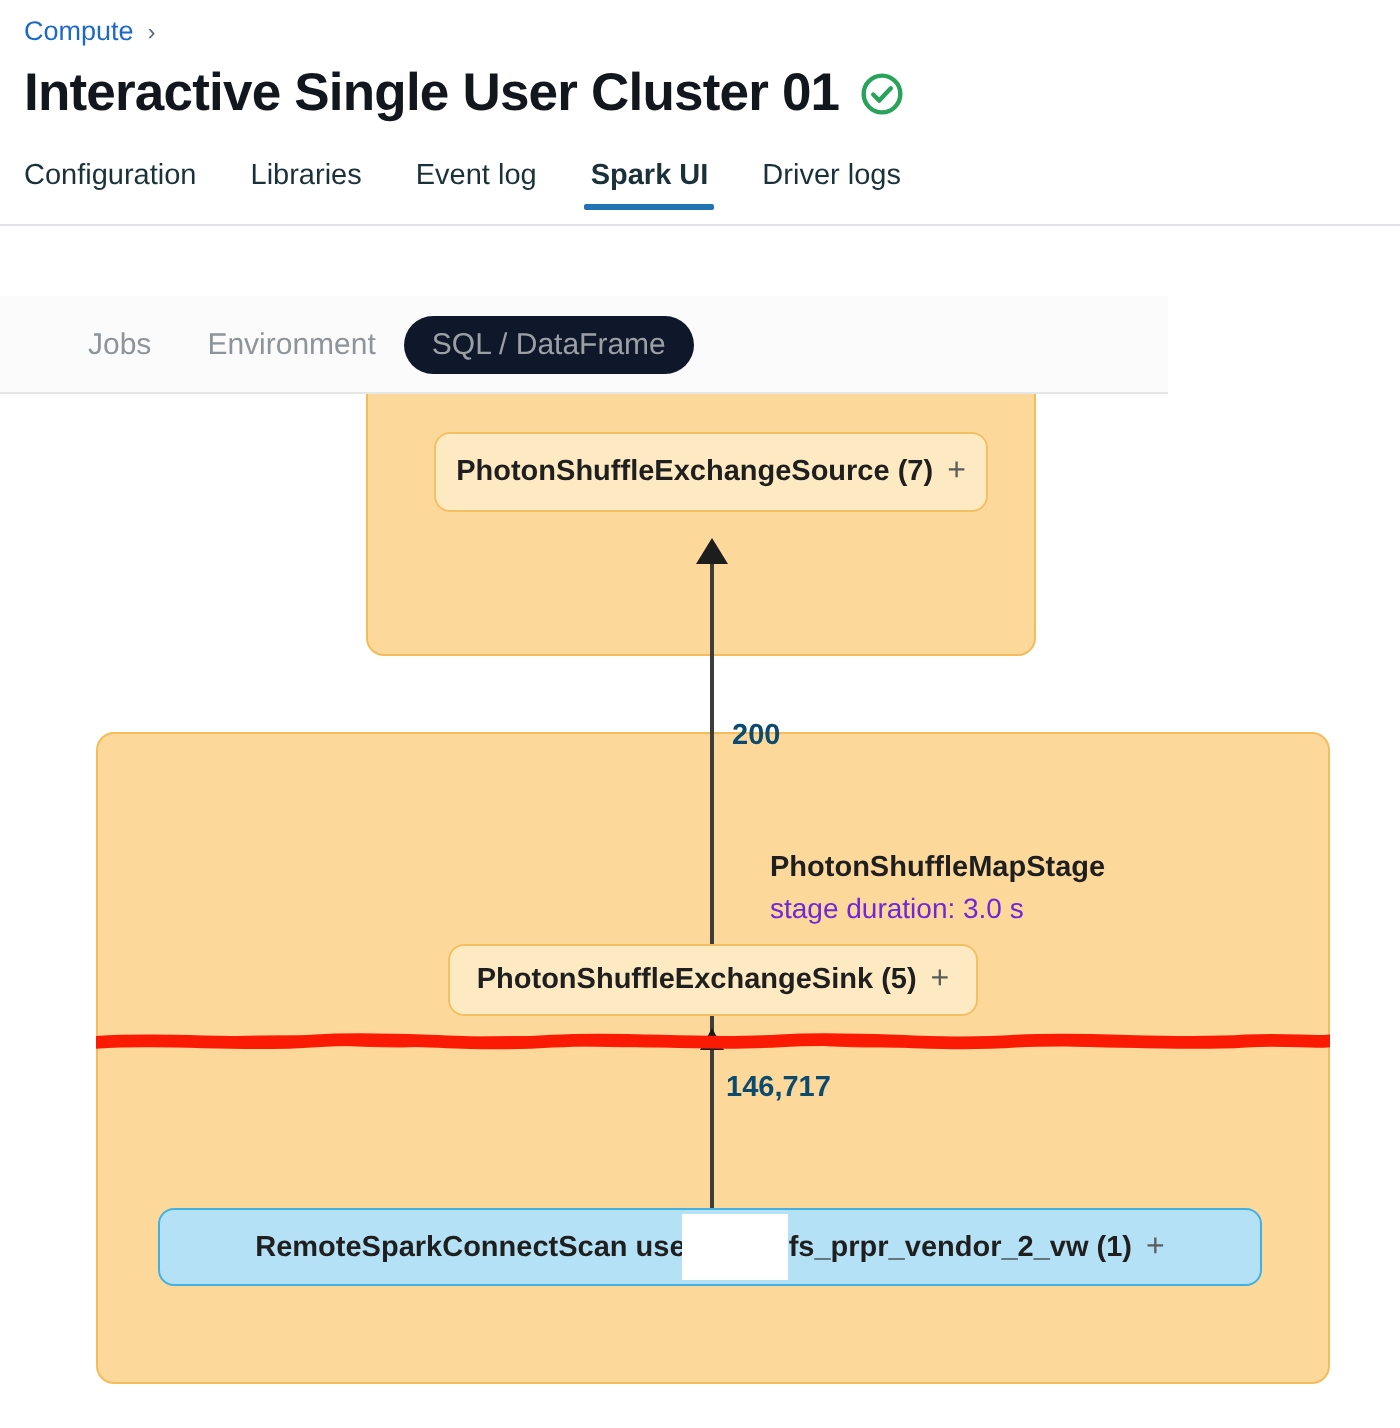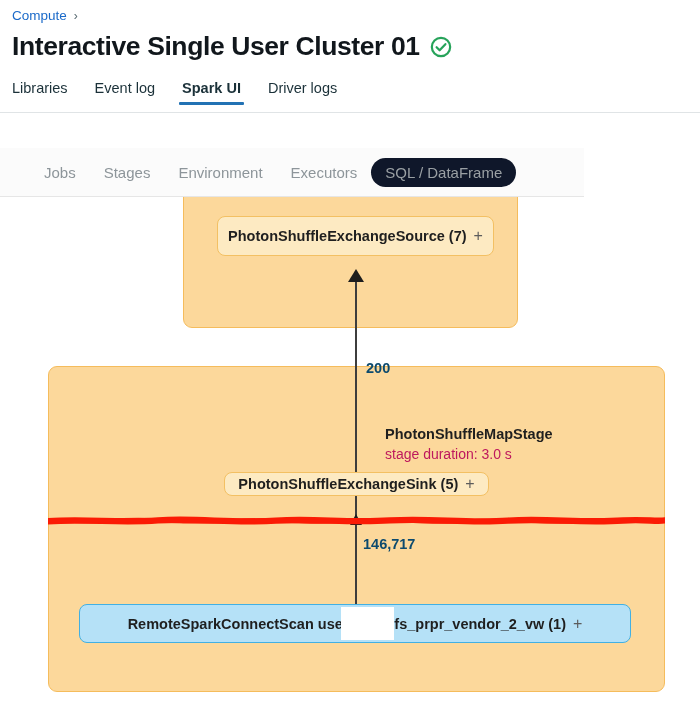--- a/index.html
+++ b/index.html
@@ -177,21 +177,21 @@
     margin-top: 33px;
   }
   .stage-caption .stage-name {
     font-size: 14.5px;
     font-weight: bold;
     color: #1f1f1f;
     display: block;
   }
   .stage-caption .stage-duration {
     font-size: 14px;
-    color: #be185d;
+    color: #6d28d9;
     display: block;
   }
 
   .node {
     position: absolute;
     box-sizing: border-box;
     border-radius: 8px;
     display: flex;
     align-items: center;
     justify-content: center;
@@ -219,21 +219,21 @@
   .node-source {
     left: 217px;
     top: 68px;
     width: 277px;
     height: 40px;
   }
   .node-sink {
     left: 224px;
     top: 324px;
     width: 265px;
-    height: 24px;
+    height: 36px;
   }
   .node-scan {
     left: 79px;
     top: 456px;
     width: 552px;
     height: 39px;
   }
 
   .redaction {
     position: absolute;
@@ -294,20 +294,21 @@
 
 <div class="page-title-row">
   <span class="page-title">Interactive Single User Cluster 01</span>
   <svg class="status-badge" viewBox="0 0 24 24">
     <circle cx="12" cy="12" r="10" fill="none" stroke="#27a35a" stroke-width="2.4"></circle>
     <path d="M7.2 12.3 L10.5 15.6 L16.8 8.9" fill="none" stroke="#27a35a" stroke-width="2.4" stroke-linecap="round" stroke-linejoin="round"></path>
   </svg>
 </div>
 
 <div class="tabs">
+  <div class="tab">Configuration</div>
   <div class="tab">Libraries</div>
   <div class="tab">Event log</div>
   <div class="tab active">Spark UI</div>
   <div class="tab">Driver logs</div>
 </div>
 <div class="tabs-rule"></div>
 
 <div class="spark-frame">
 
   <div class="plan-canvas">
@@ -348,18 +349,16 @@
     <div class="redaction"></div>
 
     <svg class="marker-line" viewBox="0 0 617 9" preserveAspectRatio="none">
       <path d="M0,5.2 C40,2.6 70,7.4 110,4.4 C150,1.8 185,7.6 228,4.6 C268,2.2 300,7.2 342,4.4 C384,1.9 418,7.5 460,4.6 C500,2.3 535,7.2 575,4.5 C596,3.2 608,5.6 617,4.4" fill="none" stroke="#fb1b05" stroke-width="6.4" stroke-linecap="round"></path>
       <path d="M0,4.2 C45,6.6 80,1.6 124,4.8 C166,7.6 200,2.0 244,4.9 C288,7.6 322,2.2 366,5.0 C410,7.7 444,2.2 488,5.0 C530,7.6 562,2.4 600,4.8 C609,5.3 613,4.6 617,4.6" fill="none" stroke="#fb1b05" stroke-width="4.2" stroke-linecap="round" opacity="0.92"></path>
     </svg>
   </div>
 
   <div class="spark-nav">
     <div class="spark-nav-item">Jobs</div>
-    <div class="spark-nav-item">Stages</div>
     <div class="spark-nav-item">Environment</div>
-    <div class="spark-nav-item">Executors</div>
     <div class="spark-nav-item selected">SQL / DataFrame</div>
   </div>
 </div>
 
 </body></html>

